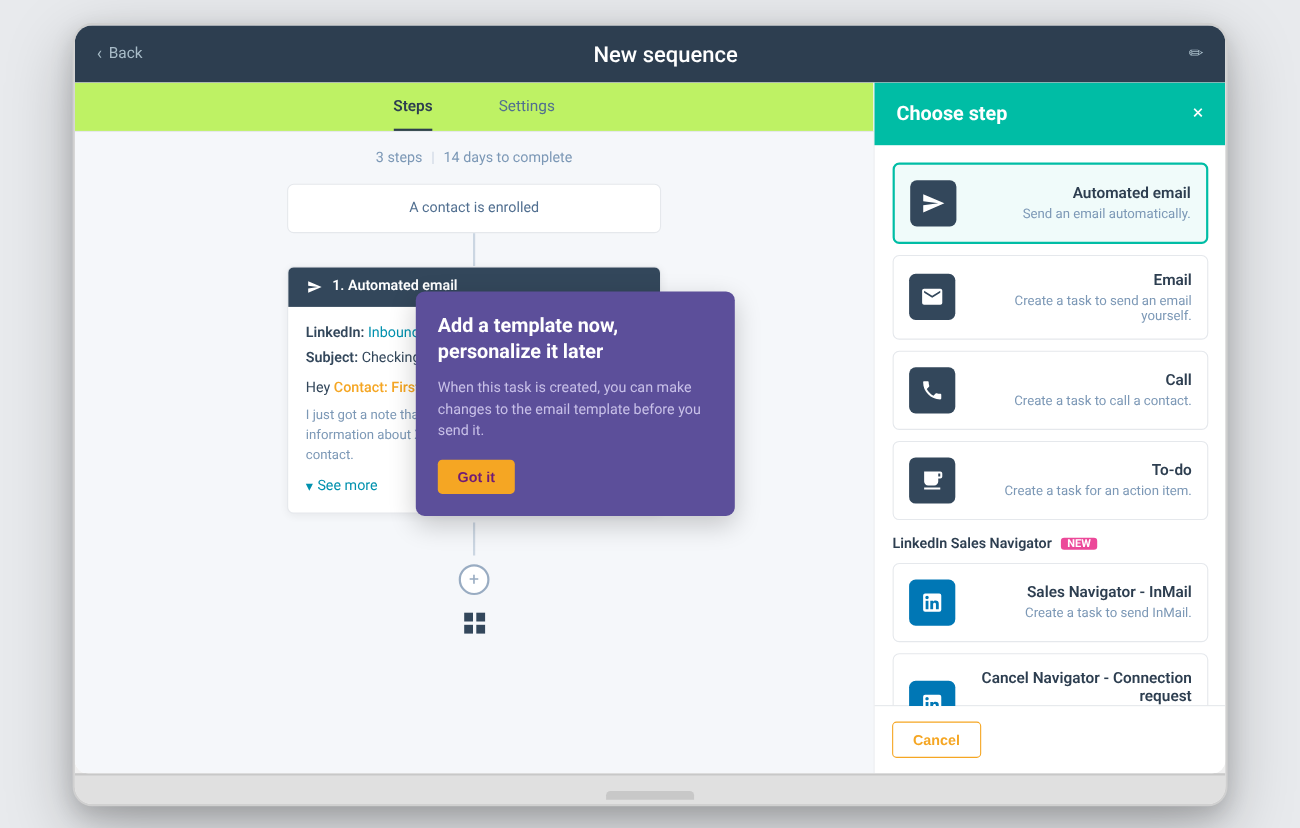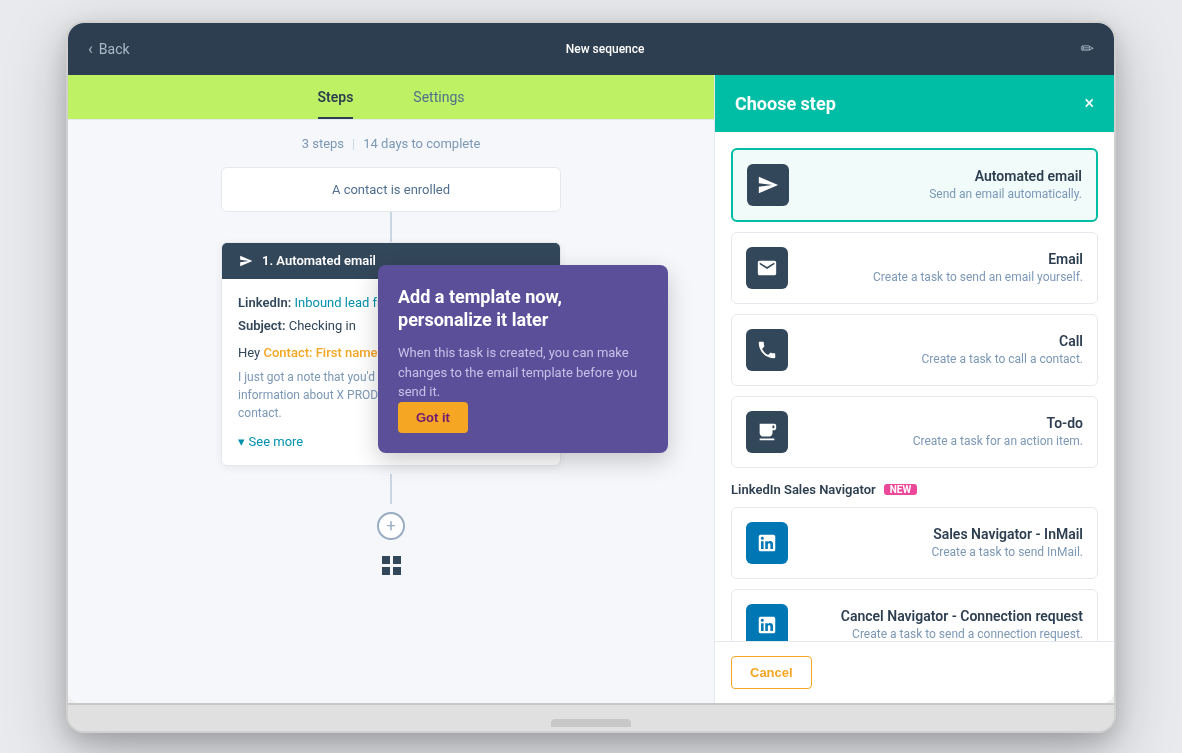--- a/index.html
+++ b/index.html
@@ -51,21 +51,21 @@
       cursor: pointer;
     }
     .back-btn-arrow {
       font-size: 16px;
       color: #a8bcc8;
     }
     .nav-title {
       flex: 1;
       text-align: center;
       color: #ffffff;
-      font-size: 12px;
+      font-size: 20px;
       font-weight: 500;
     }
     .nav-edit-icon {
       color: #a8bcc8;
       font-size: 16px;
       cursor: pointer;
     }
 
     
     .main-content {
@@ -269,35 +269,36 @@
       color: #fff;
       font-size: 18px;
       font-weight: 700;
       margin-bottom: 12px;
       line-height: 1.3;
     }
     .tooltip-body {
       color: #c8c0e8;
       font-size: 13px;
       line-height: 1.5;
+      margin-bottom: 16px;
     }
     .got-it-btn {
       background: #f5a623;
       color: #701a75;
       border: none;
       border-radius: 4px;
       padding: 8px 18px;
       font-size: 13px;
       font-weight: 600;
       cursor: pointer;
     }
 
     
     .right-panel {
-      width: 400px;
+      width: 320px;
       background: #fff;
       border-left: 1px solid #e5e8ec;
       display: flex;
       flex-direction: column;
       flex-shrink: 0;
     }
     .right-panel-header {
       background: #00bda5;
       padding: 18px 20px;
       display: flex;

